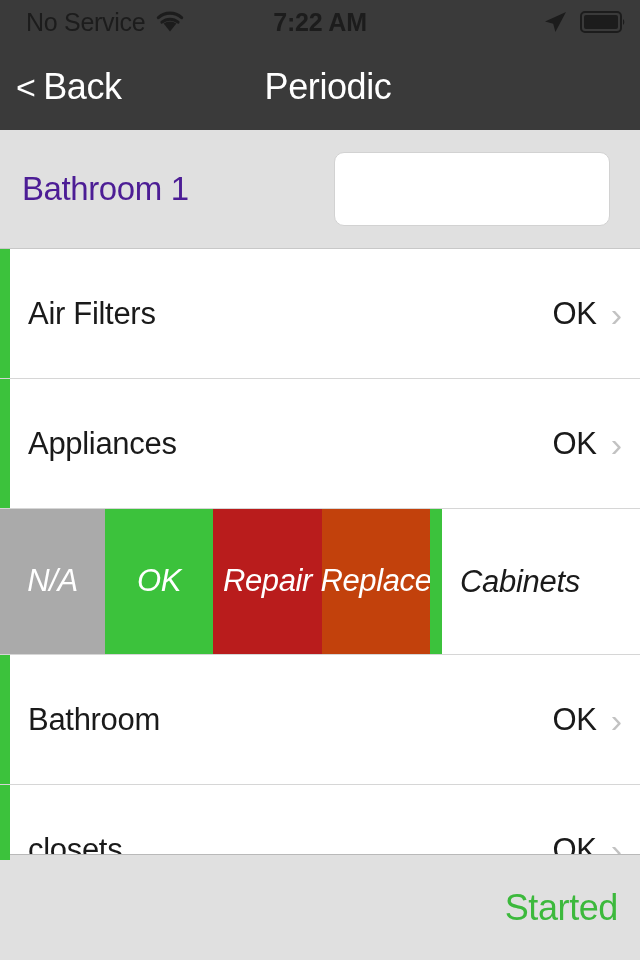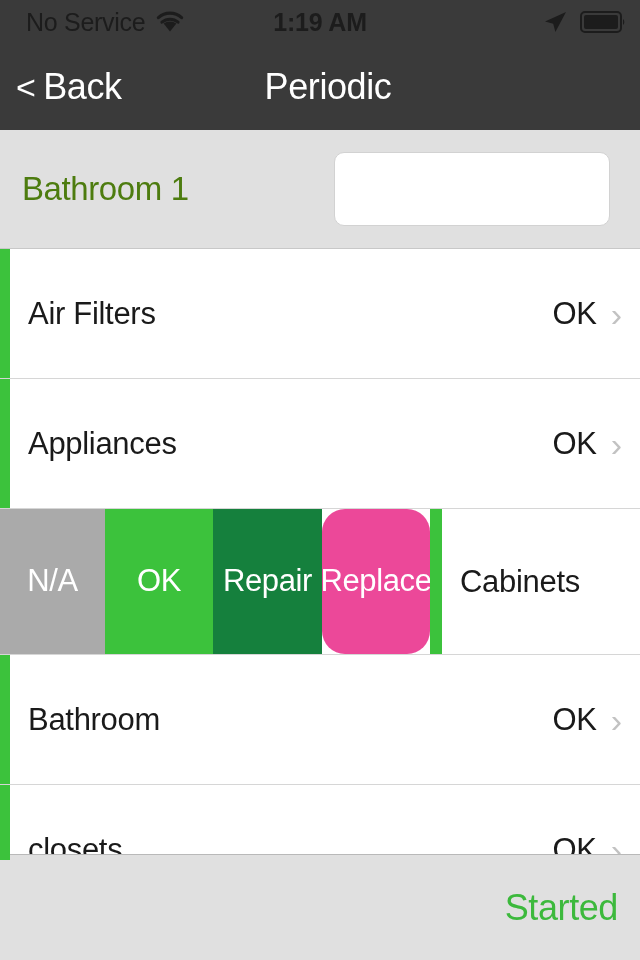--- a/index.html
+++ b/index.html
@@ -36,21 +36,21 @@
     position:absolute; left:16px; right:0; text-align:center;
     color:#ffffff; font-size:36px; letter-spacing:-0.4px;
   }
 
   
   .section{
     height:119px; background:#e0e0e0;
     display:flex; align-items:center; padding:0 30px 0 22px;
     border-bottom:1px solid #c8c8c8;
   }
-  .section-title{ color:#4d7c0f; font-size:33px; letter-spacing:-0.4px; flex:0 0 auto; }
+  .section-title{ color:#4c1d95; font-size:33px; letter-spacing:-0.4px; flex:0 0 auto; }
   .section-input{
     margin-left:auto; width:276px; height:74px;
     background:#ffffff; border:1px solid #d2d2d2; border-radius:10px;
     font-family:"Liberation Sans", sans-serif; font-size:28px; color:#333;
     padding:0 14px; outline:none;
   }
 
   
   .list{ position:relative; background:#ffffff; }
   .row{
@@ -63,30 +63,31 @@
   }
   .row-label{ color:#1a1a1a; font-size:31px; letter-spacing:-0.3px; }
   .row-right{ margin-left:auto; display:flex; align-items:center; gap:14px; }
   .row-status{ color:#1a1a1a; font-size:31px; letter-spacing:-0.3px; }
   .row-chevron{ color:#c2c2c2; font-size:34px; line-height:1; font-weight:500; }
 
   
   .action-row{
     position:relative; height:146px; display:flex; overflow:hidden;
     border-bottom:1px solid #d6d6d6;
+    font-style:italic;
   }
   .act{
     display:flex; align-items:center; justify-content:center; text-align:center;
     color:#ffffff; font-size:31px; line-height:1.05; letter-spacing:-0.4px;
     cursor:pointer; flex:0 0 auto;
   }
   .act-na      { width:105px; background:#aaaaaa; }
   .act-ok      { width:108px; background:#3cc23c; }
-  .act-repair  { width:109px; background:#15803d; }
-  .act-replace { width:108px; background:#ec4899;border-radius:23px; }
+  .act-repair  { width:109px; background:#b91c1c; }
+  .act-replace { width:108px; background:#c2410c; }
   .act-noted   { width:111px; background:#555555; }
   .act-under{
     flex:1 1 auto; position:relative; background:#ffffff;
     display:flex; align-items:center; overflow:hidden;
   }
   .act-under-flag{ position:absolute; left:0; top:0; bottom:0; width:12px; background:#3cc23c; }
   .act-under-label{
     padding-left:30px; color:#1a1a1a; font-size:31px; letter-spacing:-0.3px;
     white-space:nowrap;
   }
@@ -109,21 +110,21 @@
     <div class="sb-left">
       <span class="sb-carrier">No Service</span>
       <span class="wifi-icon">
         <svg width="30" height="22" viewBox="0 0 30 22">
           <path d="M15 20.5 L8.6 12.6 a10.4 10.4 0 0 1 12.8 0 Z" fill="#1c1c1c"></path>
           <path d="M3.4 6.6 a17.5 17.5 0 0 1 23.2 0" stroke="#1c1c1c" stroke-width="3.2" fill="none" stroke-linecap="round"></path>
           <path d="M6.9 11.2 a12.4 12.4 0 0 1 16.2 0" stroke="#1c1c1c" stroke-width="3.0" fill="none" stroke-linecap="round"></path>
         </svg>
       </span>
     </div>
-    <div class="sb-center">1:19 AM</div>
+    <div class="sb-center">7:22 AM</div>
     <div class="sb-right">
       <span class="loc-icon">
         <svg width="26" height="26" viewBox="0 0 26 26">
           <path d="M24 3 L3 12.6 L11.2 14.8 L13.4 23 Z" fill="#1c1c1c"></path>
         </svg>
       </span>
       <span class="batt-icon">
         <svg width="46" height="24" viewBox="0 0 46 24">
           <rect x="1" y="2" width="40" height="20" rx="4" ry="4" fill="none" stroke="#1c1c1c" stroke-width="2"></rect>
           <rect x="4" y="5" width="34" height="14" rx="2" ry="2" fill="#1c1c1c"></rect>

